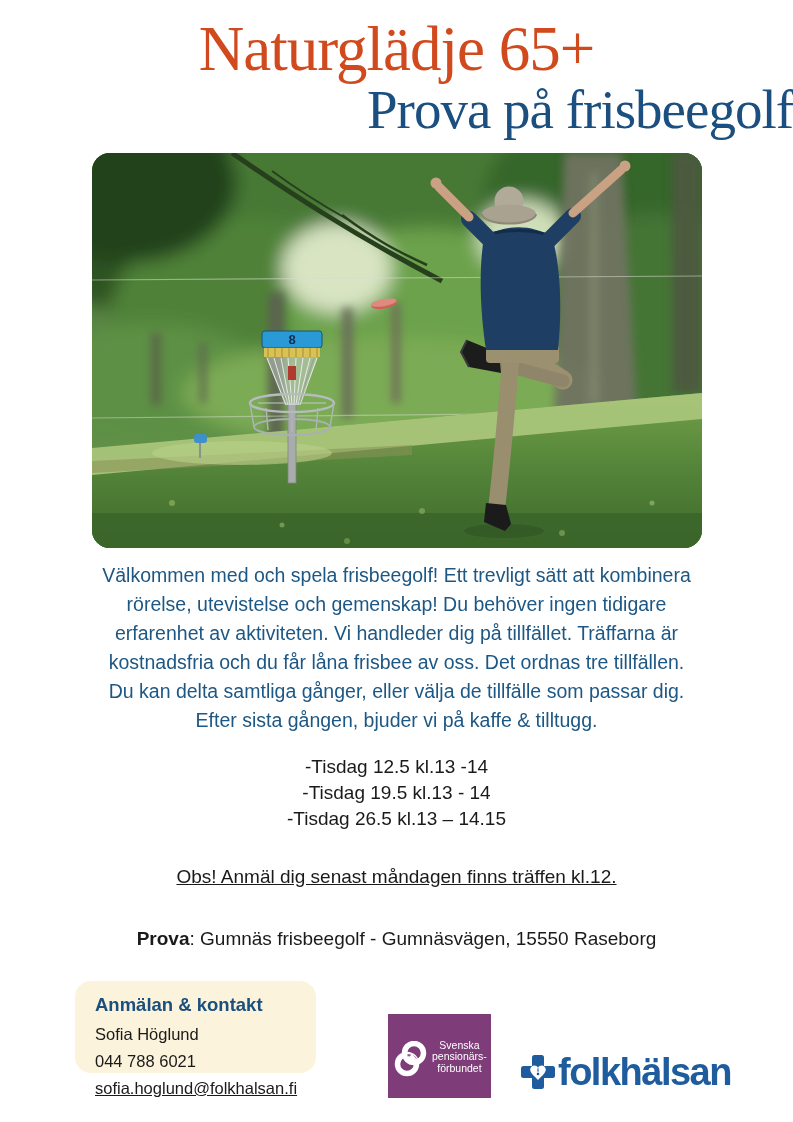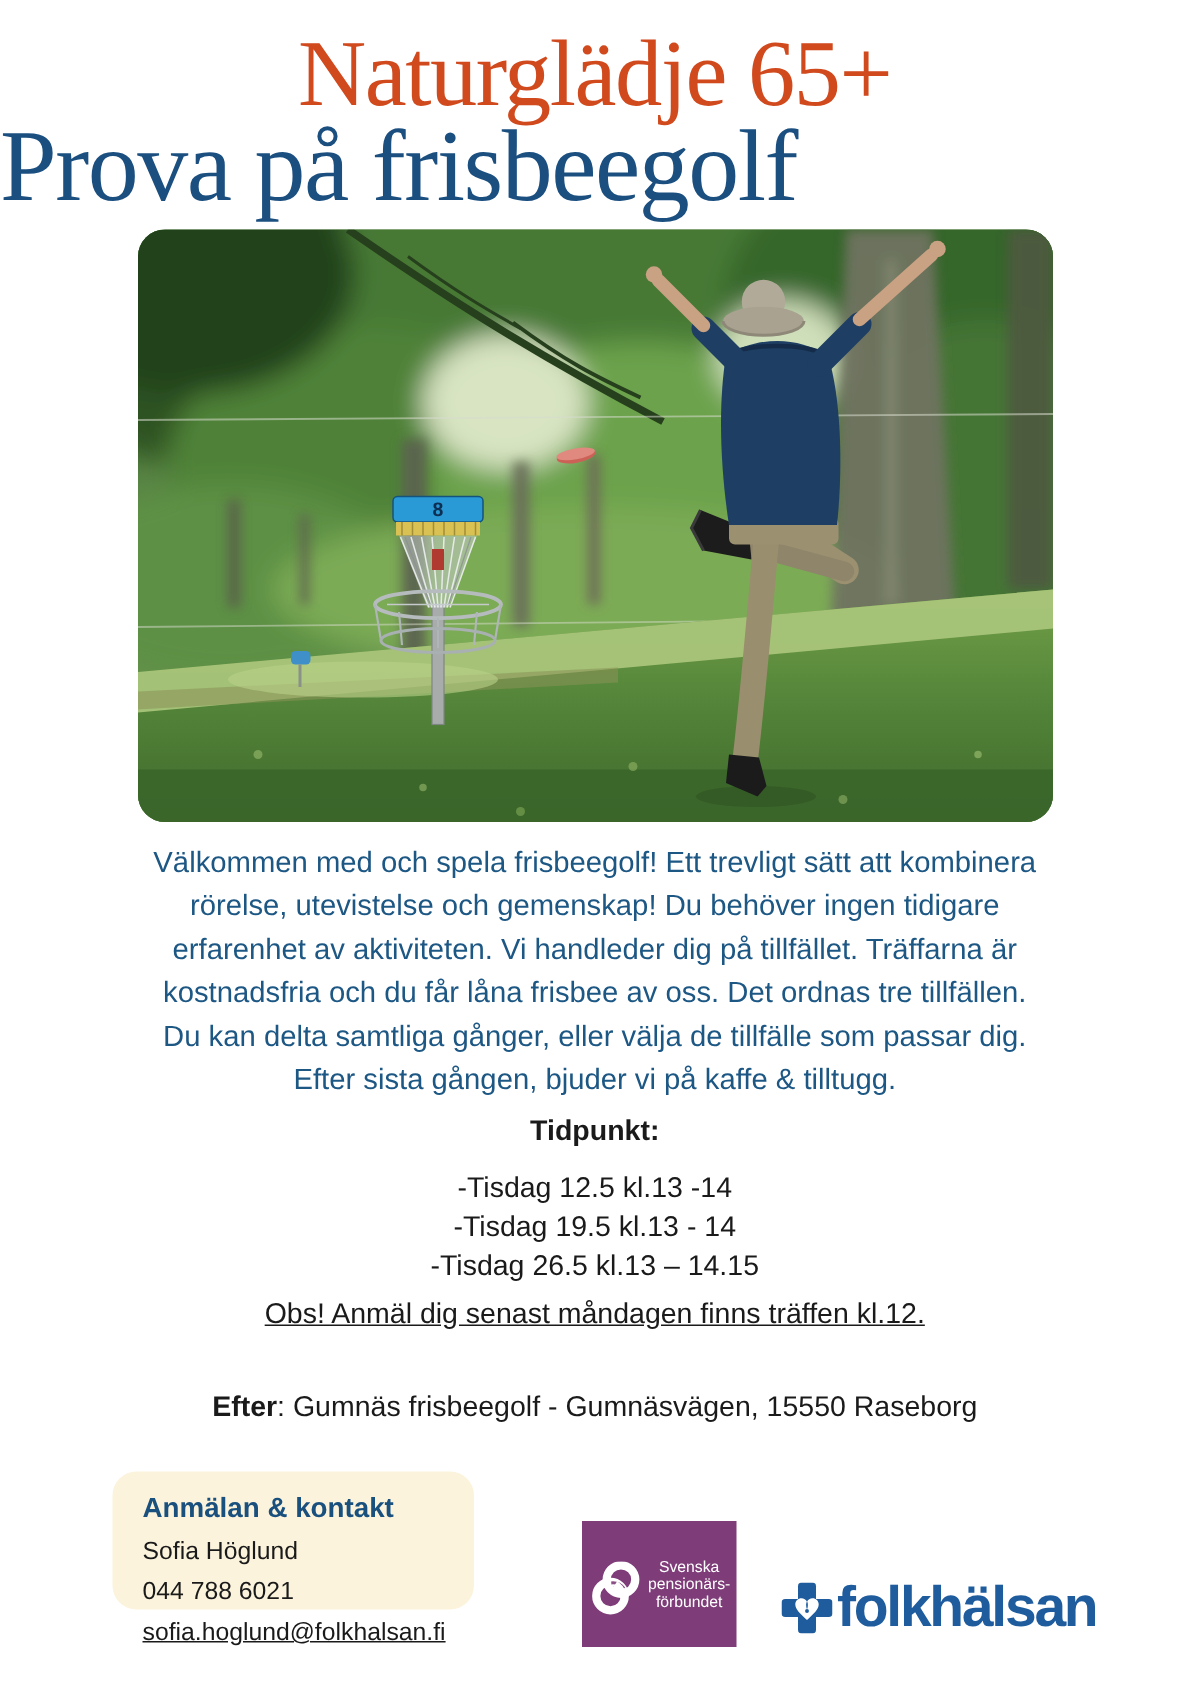--- a/index.html
+++ b/index.html
@@ -18,23 +18,23 @@
     position:relative;width:793px;height:1122px;margin:0 auto;
     background:#ffffff;overflow:hidden;
     font-family:"Liberation Sans",sans-serif;color:var(--text-black);
   }
   .title{
     position:absolute;top:16px;left:0;width:100%;text-align:center;
     font-family:"Liberation Serif",serif;font-weight:400;
     font-size:63px;line-height:66px;color:var(--title-orange);letter-spacing:-1px;
   }
   .subtitle{
-    position:absolute;top:80px;left:0;width:100%;text-align:left;
+    position:absolute;top:80px;left:0;width:100%;text-align:right;
     font-family:"Liberation Serif",serif;font-weight:400;
-    font-size:68px;line-height:60px;color:var(--heading-blue);letter-spacing:-1px;
+    font-size:55px;line-height:60px;color:var(--heading-blue);letter-spacing:-1px;
   }
   .photo{
     position:absolute;top:153px;left:92px;width:610px;height:395px;
     border-radius:18px;overflow:hidden;background:#4f7f3a;
   }
   .photo svg{display:block;width:100%;height:100%;}
   .intro{
     position:absolute;top:561px;left:40px;width:713px;text-align:center;
     font-size:19.5px;line-height:29px;font-weight:normal;color:var(--body-blue);
     white-space:pre-line;
@@ -239,30 +239,29 @@
   </div>
 
   <p class="intro">Välkommen med och spela frisbeegolf! Ett trevligt sätt att kombinera
 rörelse, utevistelse och gemenskap! Du behöver ingen tidigare
 erfarenhet av aktiviteten. Vi handleder dig på tillfället. Träffarna är
 kostnadsfria och du får låna frisbee av oss. Det ordnas tre tillfällen.
 Du kan delta samtliga gånger, eller välja de tillfälle som passar dig.
 Efter sista gången, bjuder vi på kaffe &amp; tilltugg.</p>
 
   <div class="schedule">
-    <div class="schedule-heading">Tidpunkt:</div>
     <div class="schedule-items">-Tisdag 12.5 kl.13 -14
 -Tisdag 19.5 kl.13 - 14
 -Tisdag 26.5 kl.13 – 14.15</div>
   </div>
 
   <div class="note">Obs! Anmäl dig senast måndagen finns träffen kl.12.</div>
 
   <div class="address">
-    <span class="bold">Efter</span><span>: Gumnäs frisbeegolf - Gumnäsvägen, 15550 Raseborg</span>
+    <span class="bold">Prova</span><span>: Gumnäs frisbeegolf - Gumnäsvägen, 15550 Raseborg</span>
   </div>
 
   <div class="contact-box">
     <div class="contact-heading">Anmälan &amp; kontakt</div>
     <div class="contact-line">Sofia Höglund</div>
     <div class="contact-line">044 788 6021</div>
     <a class="email">sofia.hoglund@folkhalsan.fi</a>
   </div>
 
   <div class="spf-logo">

